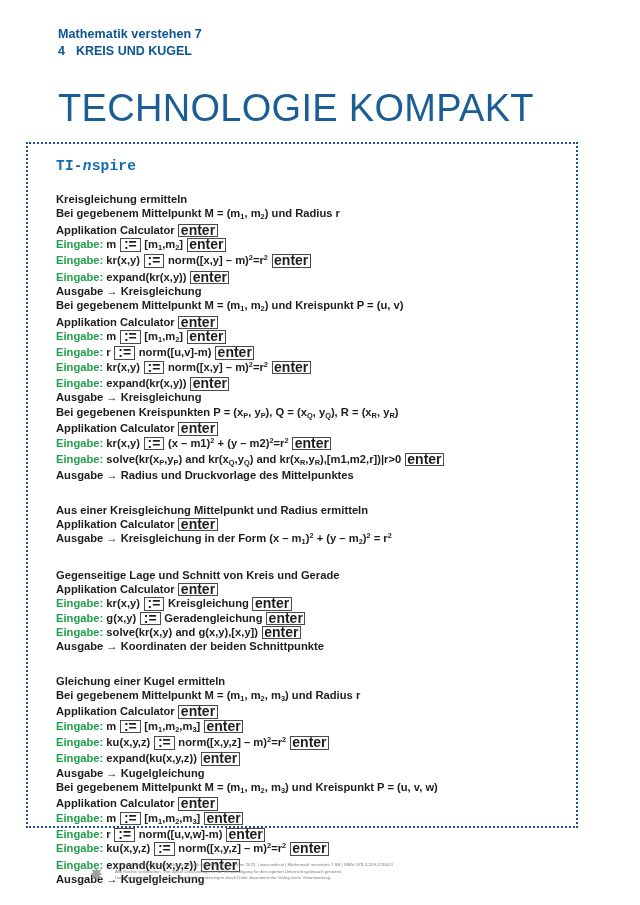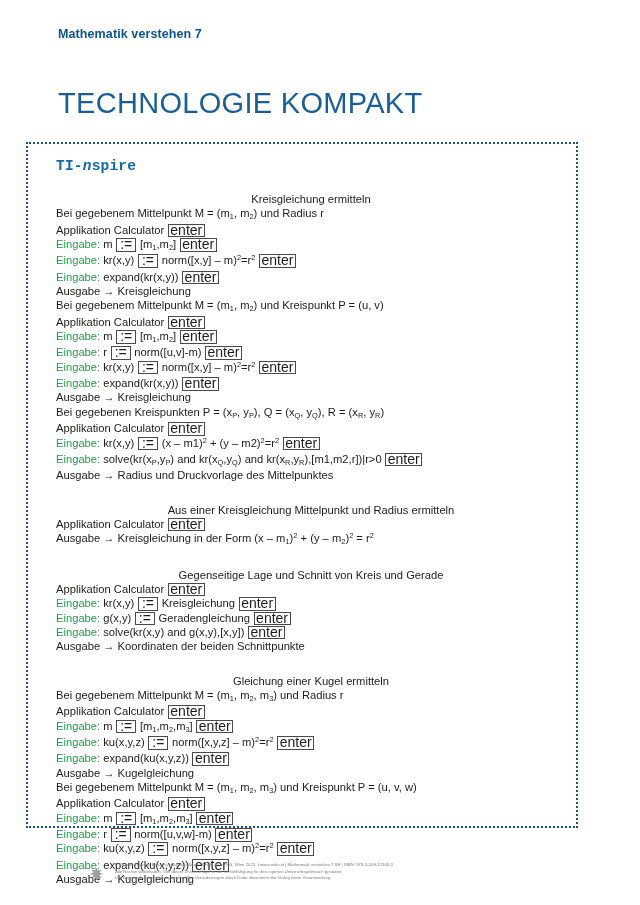--- a/index.html
+++ b/index.html
@@ -44,21 +44,21 @@
     white-space: nowrap;
     margin-top: 1px;
   }
   .hdr-num { display: inline-block; }
   .hdr-chapter { display: inline-block; margin-left: 11px; }
 
   .doctitle {
     position: absolute;
     left: 58px;
     top: 87px;
-    font-size: 29px;
+    font-size: 38px;
     font-weight: normal;
     color: #1b5e96;
     letter-spacing: .3px;
     white-space: nowrap;
   }
 
   
   .panel {
     position: absolute;
     left: 26px;
@@ -87,22 +87,23 @@
     top: 48px;
     right: 10px;
   }
 
   
   .ln {
     font-size: 11.2px;
     line-height: 14.35px;
     white-space: nowrap;
     color: #1d1d1b;
-  }
-  .ln.bold { font-weight: normal; text-align: center; }
+    font-weight: bold;
+  }
+  .ln.bold { font-weight: bold; }
   .ln.gap { margin-top: 20px; }
   .lbl-eingabe { color: #22a04b; }
   sub { font-size: 7.4px; vertical-align: baseline; position: relative; top: 2px; }
   sup { font-size: 7.4px; vertical-align: baseline; position: relative; top: -4px; }
 
   
   .key {
     display: inline-block;
     border: 1px solid #4a4a4a;
     padding: 0 1.5px;
@@ -146,20 +147,23 @@
     white-space: nowrap;
   }
 </style>
 </head>
 <body>
 
 <div class="page">
 
   <div class="header">
     <div class="hdr-line1">Mathematik verstehen 7</div>
+    <div class="hdr-line2">
+      <span class="hdr-num">4</span><span class="hdr-chapter">KREIS UND KUGEL</span>
+    </div>
   </div>
 
   <div class="doctitle">TECHNOLOGIE KOMPAKT</div>
 
   <div class="panel">
     <div class="panel-title"><span>TI-</span><span class="ital">n</span><span>spire</span></div>
     <div class="content" id="content">
         <div class="ln bold">Kreisgleichung ermitteln</div>
         <div class="ln">Bei gegebenem Mittelpunkt M = (m<sub>1</sub>, m<sub>2</sub>) und Radius r</div>
         <div class="ln">Applikation Calculator <span class="key ">enter</span></div>

